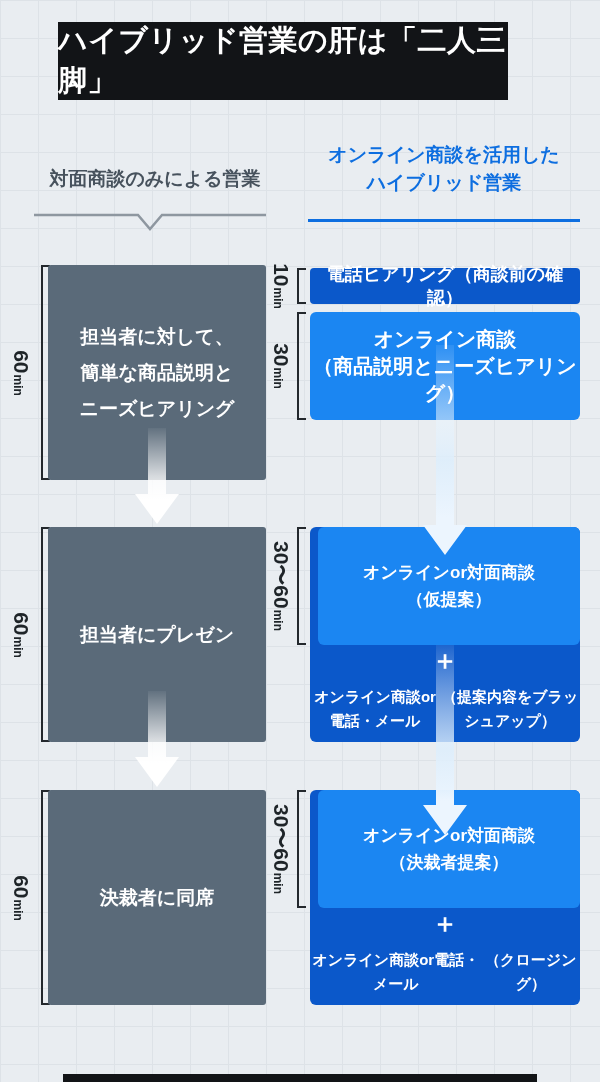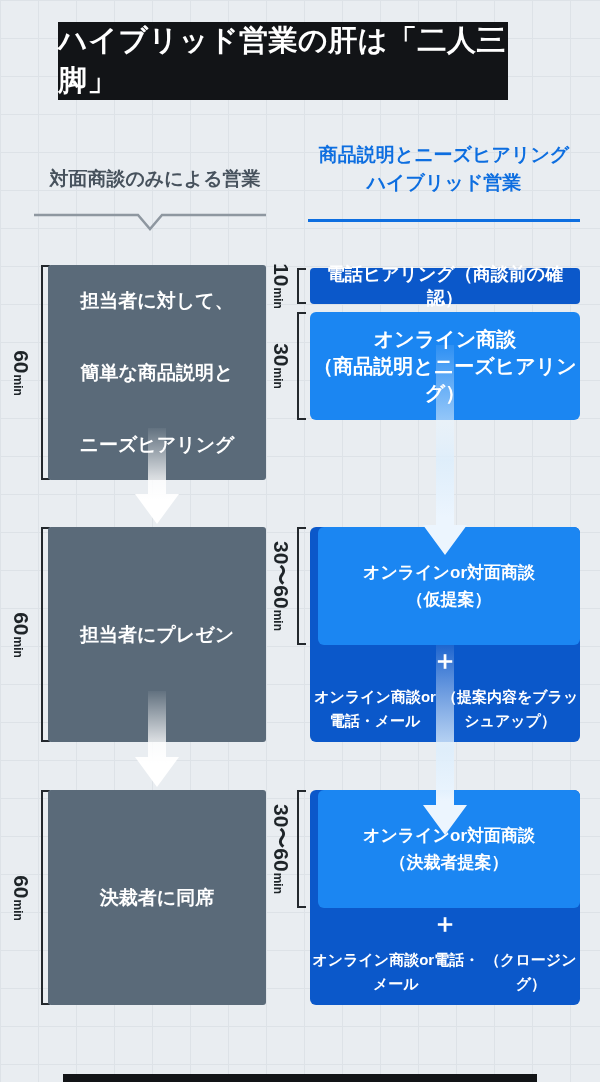--- a/index.html
+++ b/index.html
@@ -96,21 +96,21 @@
     <span>ハイブリッド営業の肝は「二人三脚」</span>
   </div>
 
   <div class="abs col-header-left">対面商談のみによる営業</div>
 
   <svg class="abs" style="left:32px; top:212px;" width="236" height="22" viewBox="0 0 236 22">
     <path d="M2,3 H106 L118,17 L130,3 H234" fill="none" stroke="#8e97a0" stroke-width="2.5" stroke-linejoin="miter"></path>
   </svg>
 
   <div class="abs col-header-right">
-    <div>商品説明とニーズヒアリング</div>
+    <div>オンライン商談を活用した</div>
     <div>ハイブリッド営業</div>
   </div>
   <div class="abs right-underline"></div>
 
   <div class="abs tlabel" style="left:4px; top:265px; height:215px;">
     <span class="inner">
         <span class="num">60</span>
         <span class="unit">min</span>
       </span>
   </div>
@@ -125,21 +125,21 @@
   <div class="abs bracket" style="left:41px; top:527px; height:215px;"></div>
 
   <div class="abs tlabel" style="left:4px; top:790px; height:215px;">
     <span class="inner">
         <span class="num">60</span>
         <span class="unit">min</span>
       </span>
   </div>
   <div class="abs bracket" style="left:41px; top:790px; height:215px;"></div>
 
-  <div class="abs gray-box" style="top:265px; height:215px;gap:36px;">
+  <div class="abs gray-box" style="top:265px; height:215px;">
     <span>担当者に対して、</span>
     <span>簡単な商品説明と</span>
     <span>ニーズヒアリング</span>
   </div>
   <div class="abs gray-box" style="top:527px; height:215px;">
     <span>担当者にプレゼン</span>
   </div>
   <div class="abs gray-box" style="top:790px; height:215px;">
     <span>決裁者に同席</span>
   </div>

